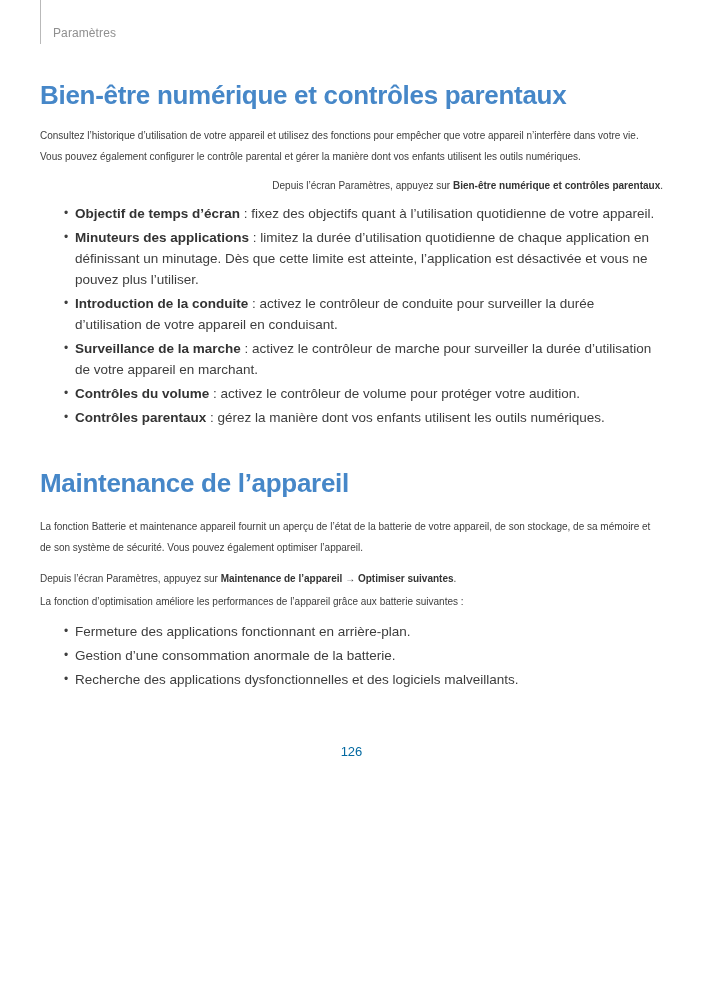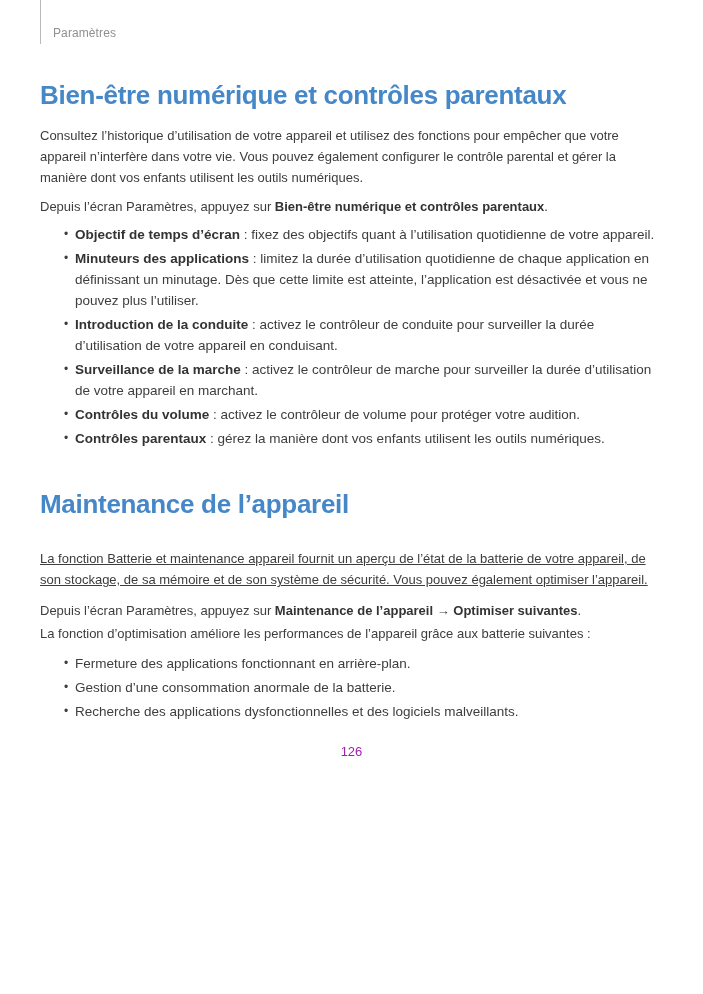--- a/index.html
+++ b/index.html
@@ -33,50 +33,50 @@
     line-height: 34px;
   }
   h2.sub-title {
     color: #a55d68;
     font-size: 19px;
     font-weight: bold;
     letter-spacing: -0.2px;
     line-height: 25px;
   }
   p.body-text {
-    font-size: 13px;
+    font-size: 10px;
     line-height: 21px;
     color: #3d3d3d;
   }
   b.inline-bold { color: #333333; }
   ul.bullet-list { list-style: none; margin-top: 7px; padding-left: 24px; }
   ul.bullet-list li { display: flex; align-items: flex-start; font-size: 13.5px; line-height: 21px; }
   ul.bullet-list li + li { margin-top: 3px; }
   ul.bullet-list .marker { flex: none; width: 11px; font-size: 12px; line-height: 21px; color: #3d3d3d; }
   ul.bullet-list .li-text { flex: 1; }
 
   #wellbeing-title { margin-top: 78px; }
   #wellbeing-intro { margin-top: 13px; }
-  #wellbeing-path { margin-top: 8px; }
+  #wellbeing-path { margin-top: 8px; text-align: right; }
   #maintenance-title { margin-top: 38px; }
   #introduction-title { margin-top: 26px; }
-  #introduction-text { margin-top: 27px; text-decoration: underline; }
+  #introduction-text { margin-top: 16px; }
   #optimize-title { margin-top: 28px; }
   #optimize-path { margin-top: 10px; }
   #optimize-desc { margin-top: 2px; }
   #optimize-list { margin-top: 9px; }
 
   .page-number {
     position: absolute;
     bottom: 20px;
     left: 0;
     right: 0;
     text-align: center;
     font-size: 13px;
-    color: #a21caf;
+    color: #0369a1;
   }
 </style>
 </head>
 <body>
 
 <div class="page">
 
   <div class="chapter">
     <span>Paramètres</span>
   </div>

